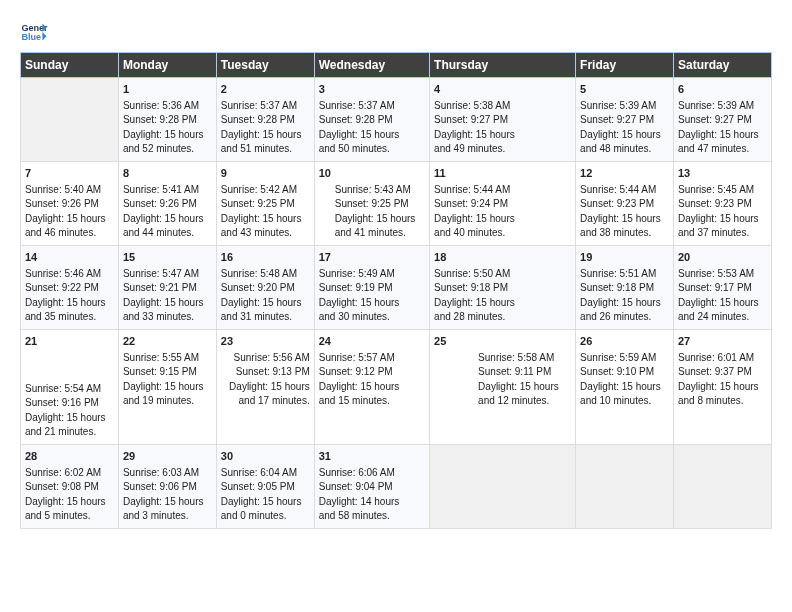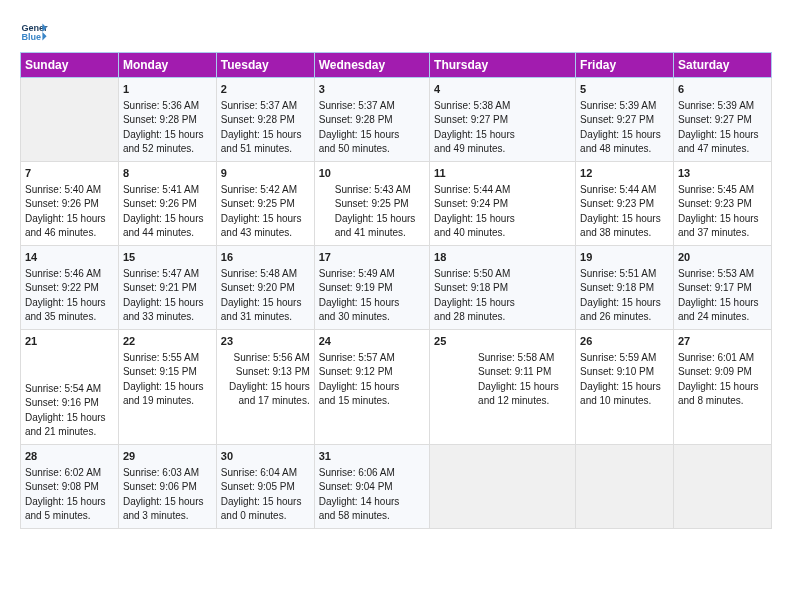--- a/index.html
+++ b/index.html
@@ -42,21 +42,21 @@
       font-size: 15px;
       color: #333;
       margin-top: 2px;
     }
     table {
       width: 100%;
       border-collapse: collapse;
       font-size: 10.5px;
     }
     thead th {
-      background: #a21caf;
+      background: #404040;
       color: #fff;
       padding: 5px 4px;
       text-align: left;
       font-size: 12px;
       font-weight: bold;
       border: 1px solid #aacbee;
     }
     tbody tr {
       border-bottom: 1px solid #ddd;
     }
@@ -308,21 +308,21 @@
           <td>
             <span class="day-num">26</span>
             <div class="cell-content" style="white-space: pre-line;">Sunrise: 5:59 AM
 Sunset: 9:10 PM
 Daylight: 15 hours
 and 10 minutes.</div>
           </td>
           <td>
             <span class="day-num">27</span>
             <div class="cell-content" style="white-space: pre-line;">Sunrise: 6:01 AM
-Sunset: 9:09 PM
+Sunset: 9:37 PM
 Daylight: 15 hours
 and 8 minutes.</div>
           </td>
         </tr>
         <tr>
           <td>
             <span class="day-num">28</span>
             <div class="cell-content" style="white-space: pre-line;">Sunrise: 6:02 AM
 Sunset: 9:08 PM
 Daylight: 15 hours

